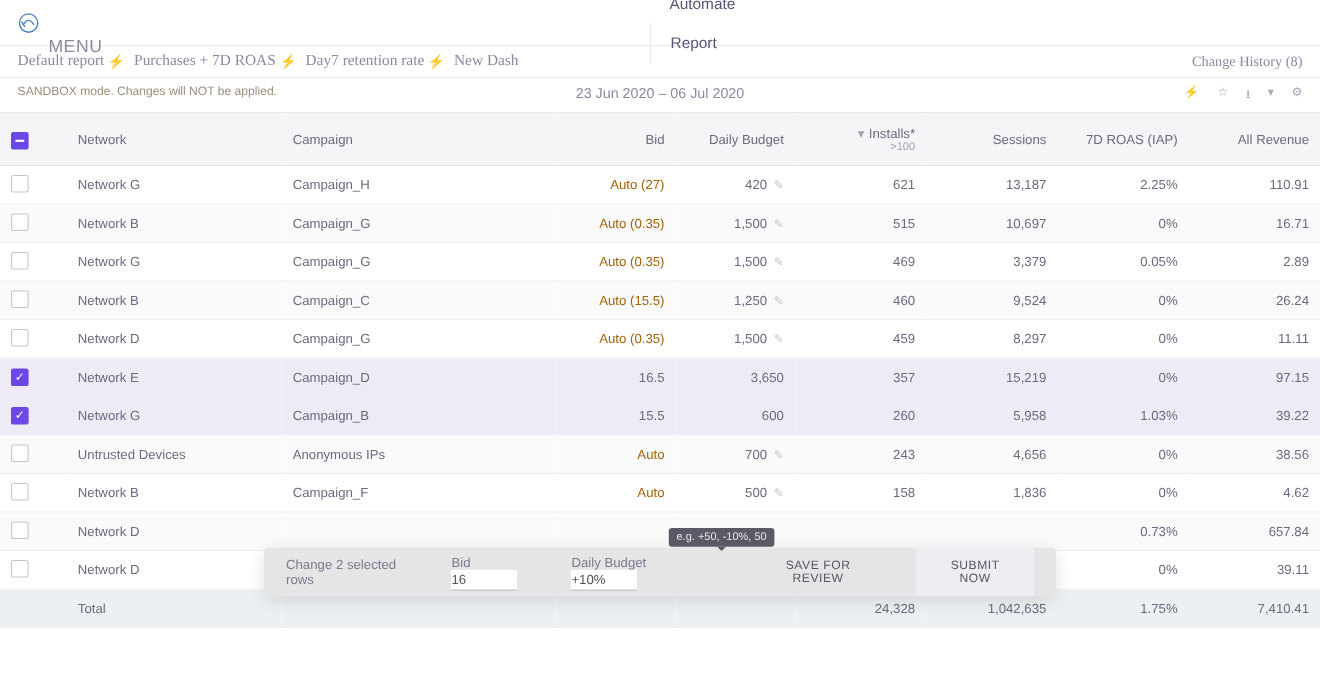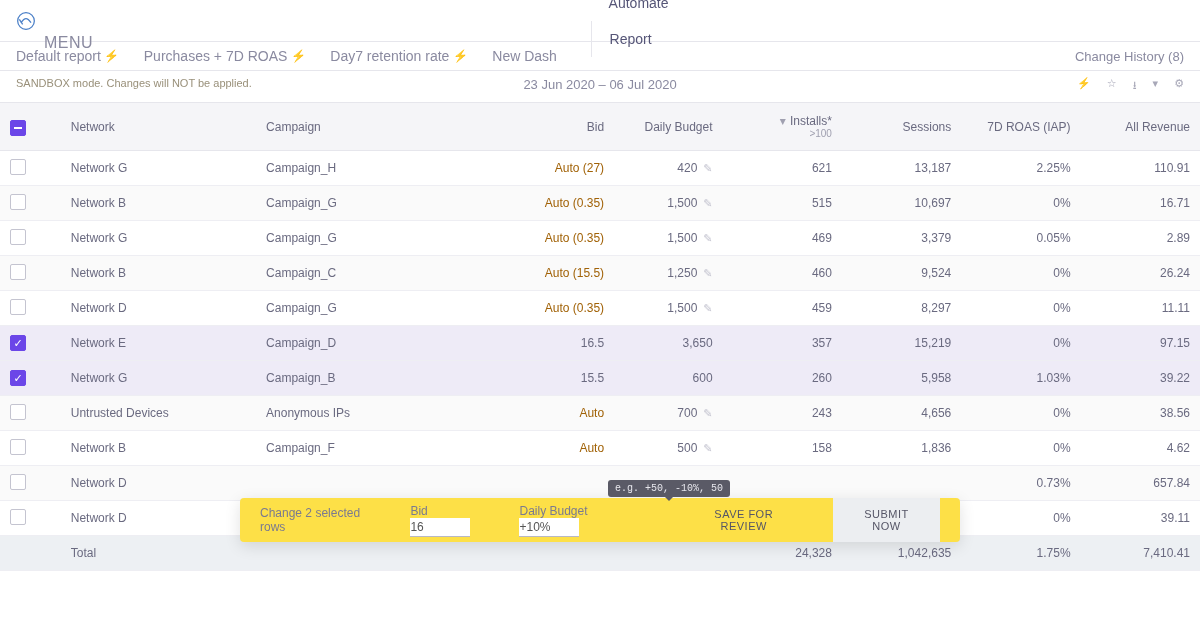--- a/index.html
+++ b/index.html
@@ -30,22 +30,23 @@
     cursor: pointer;
     font-size: 14px;
   }
   .top-tab + .top-tab { border-left: 1px solid #e6e6ec; }
 
   .reports-row {
     display: flex;
     align-items: center;
     padding: 6px 16px;
     border-bottom: 1px solid #e6e6ec;
-    gap: 24px;
+    gap: 8px;
     font-size: 14px;
+    font-family: Liberation Serif, serif;
   }
   .report-tab { color: #8a8aa0; cursor: pointer; display: flex; align-items: center; gap: 4px; }
   .bolt { color: #f4c542; font-weight: bold; font-size: 12px; }
   .change-history { margin-left: auto; color: #8a8aa0; font-size: 13px; cursor: pointer; }
 
   .sandbox-row {
     display: flex;
     padding: 6px 16px;
     font-size: 11px;
     color: #99907a;
@@ -101,21 +102,21 @@
   .filter-sub { font-size: 10px; color: #a0a0b0; display: block; }
 
   .total-row td { background: #edf0f3 !important; font-weight: 500; border-top: 1px solid #e6e6ec; }
 
   .bulk-panel {
     position: absolute;
     left: 240px;
     right: 240px;
     top: 498px;
     height: 44px;
-    background: #fde047;
+    background: #e5e5e5;
     border-radius: 4px;
     box-shadow: 0 4px 16px rgba(0,0,0,0.12);
     display: flex;
     align-items: center;
     padding: 0 20px;
     gap: 24px;
     z-index: 10;
     font-size: 12px;
     color: #7a7a90;
   }
@@ -127,21 +128,20 @@
   .tooltip {
     position: absolute;
     left: 608px;
     top: 480px;
     background: #5a5a66;
     color: #e6e6ec;
     font-size: 10px;
     padding: 3px 7px;
     border-radius: 3px;
     z-index: 11;
-    font-family: Liberation Mono, monospace;
   }
   .tooltip::after {
     content: "";
     position: absolute;
     bottom: -4px; left: 50%; transform: translateX(-50%);
     border: 4px solid transparent; border-top-color: #5a5a66; border-bottom: none;
   }
 
   svg { display: inline-block; }
 </style>

